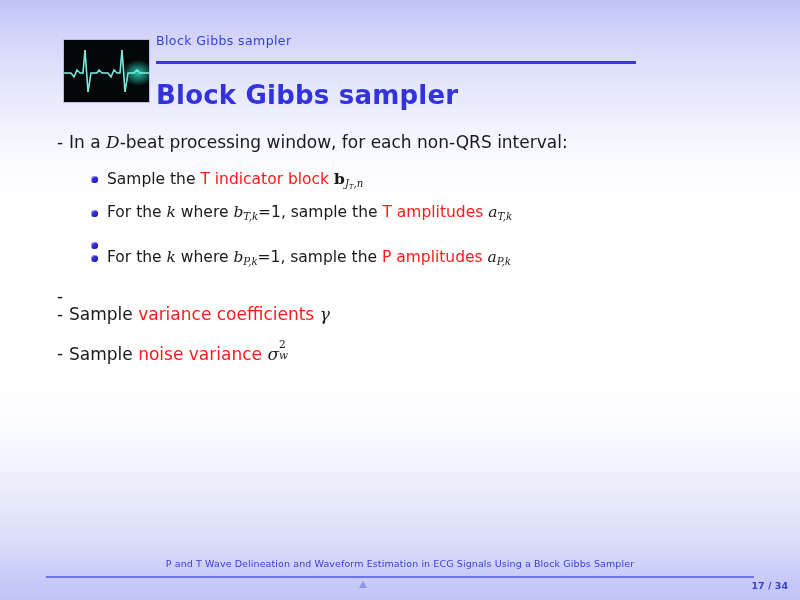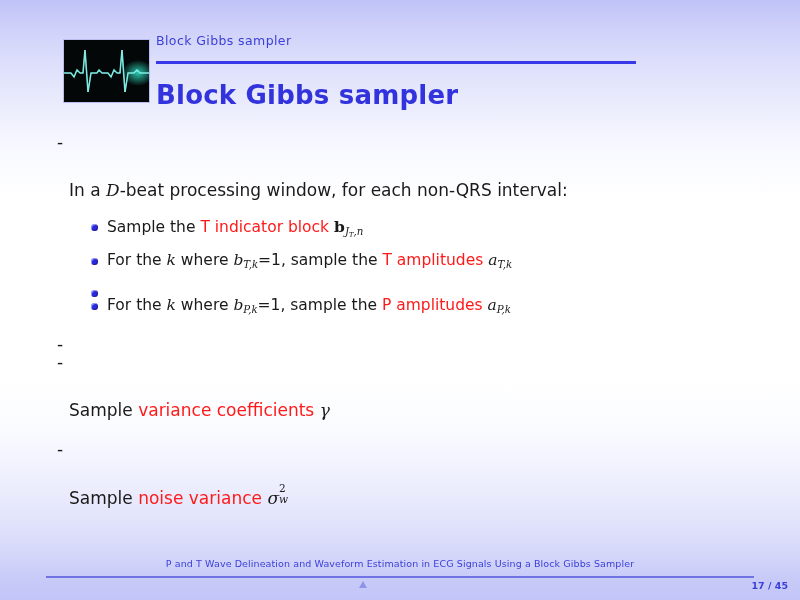--- a/index.html
+++ b/index.html
@@ -106,21 +106,20 @@
     white-space: nowrap;
   }
   .lvl1 .dash {
     position: absolute;
     left: 57px;
     top: 0;
   }
   .lvl1 .txt {
     display: inline-block;
     padding-left: 12px;
-    margin-top: 48px;
   }
 
   .lvl2 {
     position: relative;
     font-family: "DejaVu Sans", sans-serif;
     font-size: 15.5px;
     color: #1a1a1a;
     padding-left: 91px;
     line-height: 1.26;
     white-space: nowrap;
@@ -335,16 +334,16 @@
         <span class="mathsym">σ</span><span class="subsup"><span class="s-sup">2</span><span class="s-sub">w</span></span>
       </span>
     </div>
 
   </div>
 
   <div id="footer">
     <div id="footer-title">P and T Wave Delineation and Waveform Estimation in ECG Signals Using a Block Gibbs Sampler</div>
     <div id="footer-rule"></div>
     <div id="footer-nav"></div>
-    <div id="footer-page">17 / 45</div>
+    <div id="footer-page">17 / 34</div>
   </div>
 
 </div>
 
 </body></html>

